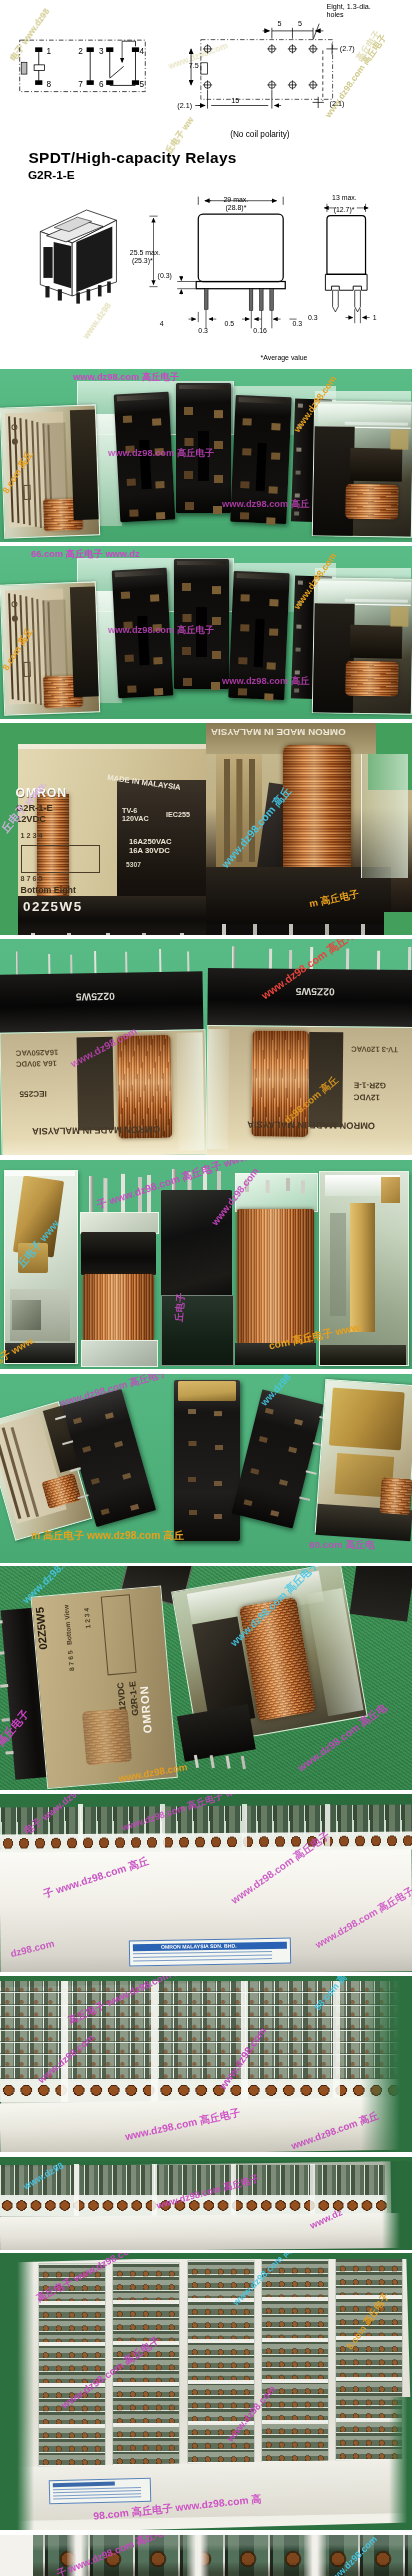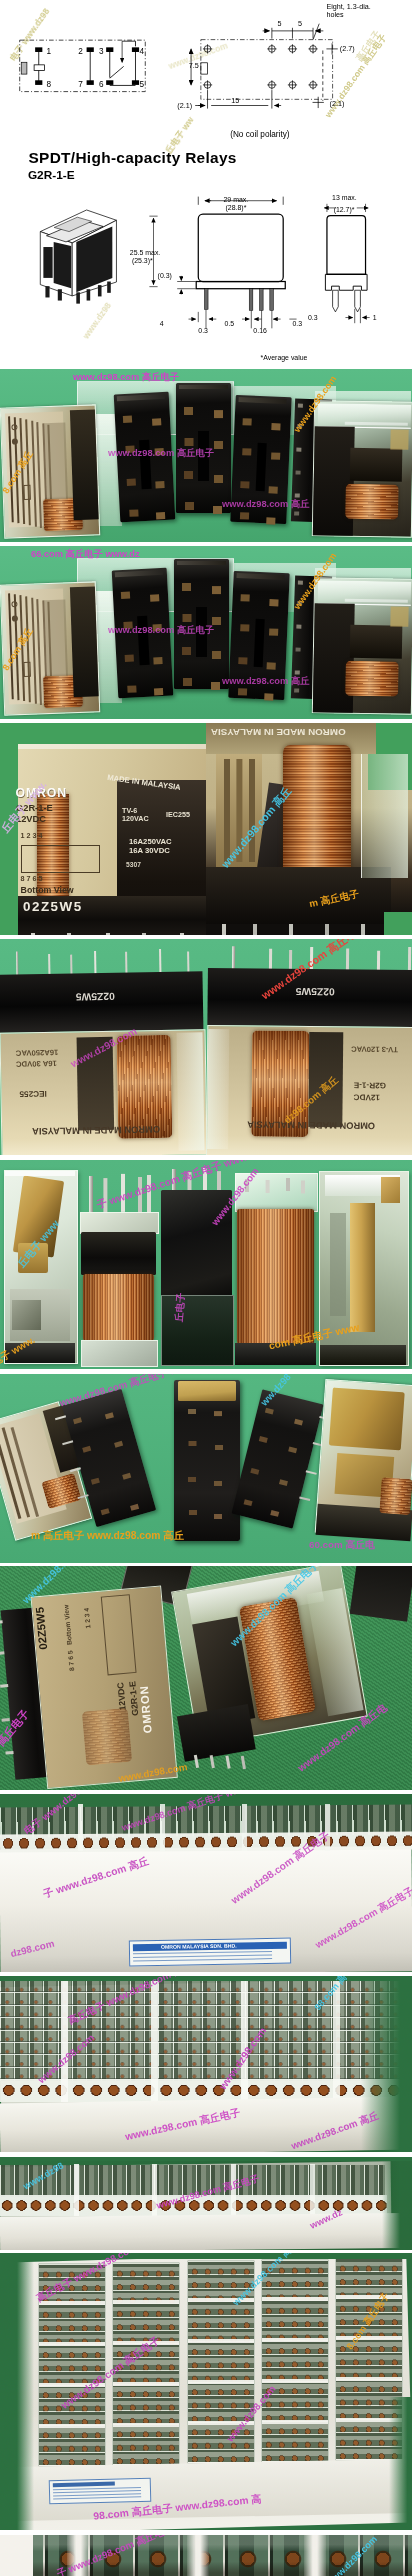--- a/index.html
+++ b/index.html
@@ -359,21 +359,21 @@
  <div class="wm" style="left:16px;top:70px;color:#3a2e1c;font-size:9.3px;font-weight:bold">12VDC</div>
  <div class="wm" style="left:107px;top:34px;color:#f0ead8;font-size:7.7px;font-weight:bold;transform:rotate(8deg)">MADE IN MALAYSIA</div>
  <div class="wm" style="left:122px;top:62px;color:#e8e2d0;font-size:7.2px">TV-6</div>
  <div class="wm" style="left:122px;top:70px;color:#e8e2d0;font-size:7.2px">120VAC</div>
  <div class="wm" style="left:166px;top:66px;color:#e8e2d0;font-size:7.2px">IEC255</div>
  <div class="wm" style="left:129px;top:93px;color:#ece6d4;font-size:7.7px;font-weight:bold">16A250VAC</div>
  <div class="wm" style="left:129px;top:102px;color:#ece6d4;font-size:7.7px;font-weight:bold">16A  30VDC</div>
  <div class="wm" style="left:126px;top:117px;color:#d8d2c0;font-size:6.7px">5307</div>
  <div class="wm" style="left:20.6px;top:87px;color:#4a3c26;font-size:7.2px">1  2  3  4</div>
  <div class="wm" style="left:20.6px;top:130px;color:#4a3c26;font-size:7.2px">8  7  6  5</div>
- <div class="wm" style="left:20.6px;top:141px;color:#3a2e1c;font-size:8.8px;font-weight:bold">Bottom View</div>
+ <div class="wm" style="left:20.6px;top:141px;color:#3a2e1c;font-size:8.8px;font-weight:bold">Bottom Eight</div>
  <div class="wm" style="left:20.6px;top:160px;color:#241c10;font-size:14px;font-weight:bold;letter-spacing:1.5px">02Z5W5</div>
  <div class="ab" style="left:20.6px;top:101px;width:77px;height:26px;border:1px solid #4a3c26"></div>
  <div class="ab" style="left:17.5px;top:152px;width:189px;height:39px;background:linear-gradient(180deg,#2b251d,#0e0c0a 60%,#1a1713)"></div>
  <div class="wm" style="left:23px;top:155px;color:#f0ece0;font-size:13.4px;font-weight:bold;letter-spacing:1.5px">02Z5W5</div>
  <div class="ab" style="left:31px;top:189px;width:3.6px;height:3.1px;background:#cfcfc7;box-shadow:36px 0 #c5c5bd,75px 0 #cfcfc7,111px 0 #c0c0b8,149px 0 #cbcbc3"></div>
 </div>
 
 <div class="ab" style="left:206px;top:0px;width:206px;height:212px;background:linear-gradient(180deg,#c9bc92 0%,#bfb086 40%,#3a2e20 72%,#100e0c 92%)">
  <div class="ab" style="right:0;top:0;width:44px;height:67px;background:#42a05c"></div>
  <div class="ab" style="left:0;top:0;width:170px;height:31px;background:linear-gradient(180deg,#8a7a54,#b0a278)"></div>

